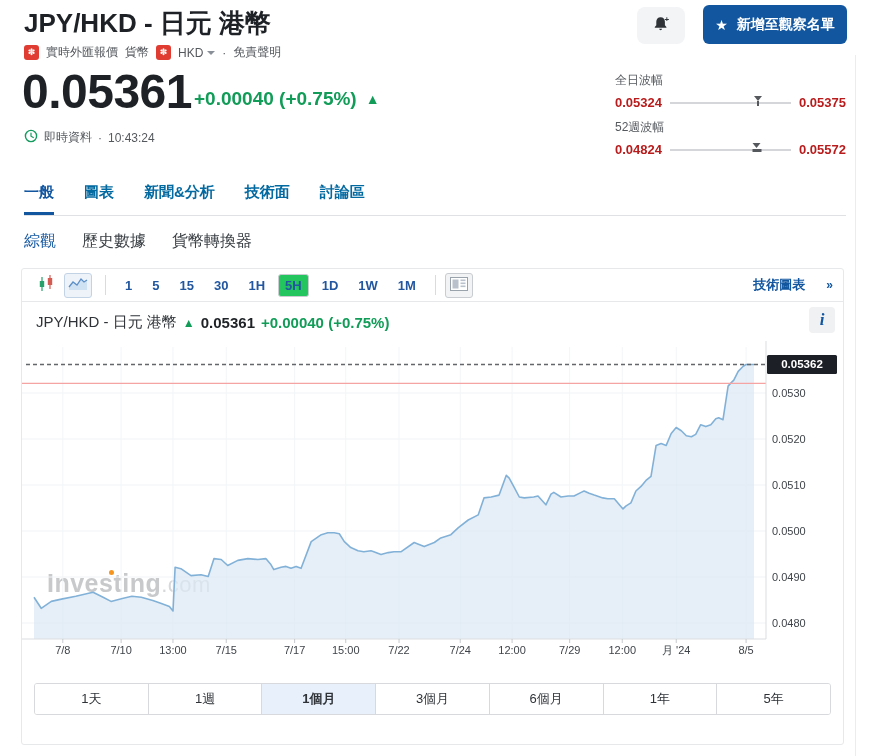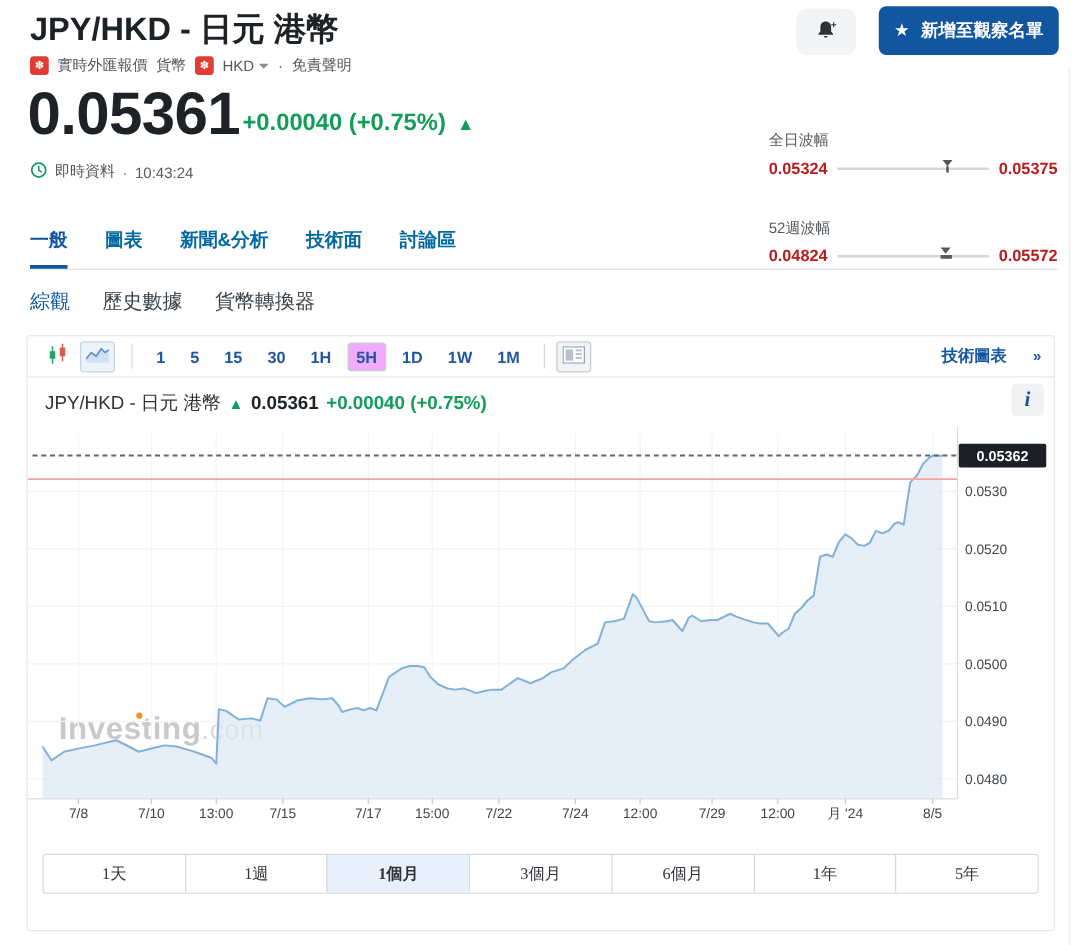--- a/index.html
+++ b/index.html
@@ -25,21 +25,21 @@
   
   .price-value { position:absolute; left:22px; top:64px; font-size:48px; font-weight:700; letter-spacing:-0.5px; color:#1e2226; }
   .price-change-wrap { position:absolute; left:194px; top:88px; display:flex; align-items:center; gap:9px;
                        color:var(--green,#119c57); font-weight:700; }
   .price-change-wrap .chg { font-size:19px; }
   .price-change-wrap .arr { font-size:14px; }
   .realtime-row { position:absolute; left:24px; top:129px; display:flex; align-items:center; gap:6px; font-size:12px; color:#55595e; }
 
   
   .ranges { position:absolute; left:615px; top:72px; width:231px; }
-  .range-label { font-size:12px; color:#55595e; margin-bottom:6px;margin-top:32px; }
+  .range-label { font-size:12px; color:#55595e; margin-bottom:6px; }
   .range-row { display:flex; align-items:center; gap:8px; font-size:13px; font-weight:700; color:#b91c1c; margin-bottom:9px; }
   .range-track { position:relative; flex:1; height:2px; background:#d4d6d9; cursor:pointer; }
   .marker { position:absolute; top:-6px; transform:translateX(-50%); }
   .marker .tri { width:0; height:0; border-left:4px solid transparent; border-right:4px solid transparent;
                  border-top:5px solid #55585c; margin:0 auto; }
   .marker.tee::after { content:""; display:block; width:2px; height:5px; background:#55585c; margin:0 auto; }
   .marker.bar::after { content:""; display:block; width:9px; height:3px; background:#55585c; margin:1px auto 0; }
 
   
   .tabs { position:absolute; left:24px; top:183px; width:822px; display:flex; gap:30px; border-bottom:1px solid #dfe1e4; }
@@ -54,41 +54,41 @@
                 border:1px solid #e6e8ea; border-radius:3px; }
   .chart-toolbar { position:absolute; left:0; top:0; right:0; height:33px; border-bottom:1px solid #e6e8ea;
                    display:flex; align-items:center; padding:0 10px; }
   .tool-btn { width:28px; height:25px; display:flex; align-items:center; justify-content:center; background:transparent;
               border:1px solid transparent; border-radius:3px; cursor:pointer; padding:0; margin-right:4px; }
   .tool-btn.selected, .tool-btn.boxed { background:#eef3f9; border-color:#c3d3e6; }
   .tool-btn.boxed { background:#f2f3f4; border-color:#c9ccd0; }
   .toolbar-divider { width:1px; height:20px; background:#d9dbde; margin:0 9px; }
   .tf { background:none; border:1px solid transparent; border-radius:3px; color:#2257a0; font-size:13px; font-weight:700;
         padding:3px 6px; margin:0 3px; cursor:pointer; font-family:inherit; }
-  .tf.active { border-color:#c9ccd0; background:#f0abfc; }
+  .tf.active { border-color:#c9ccd0; background:#22c55e; }
   .tech-link { margin-left:auto; display:flex; align-items:center; gap:21px; font-size:13px; font-weight:700;
                color:var(--accent,#1256a0); text-decoration:none; }
   .tech-link .chev { font-size:12px; }
 
   .chart-title-row { position:absolute; left:14px; top:44px; display:flex; align-items:center; gap:6px;
                      font-size:15px; color:#2f3338; }
   .chart-title-row .t-arrow { color:var(--green,#119c57); font-size:12px; }
   .chart-title-row .t-price { font-weight:700; color:#1e2226; }
   .chart-title-row .t-chg { font-weight:700; color:var(--green,#119c57); }
   .info-button { position:absolute; right:8px; top:38px; width:26px; height:26px; background:#f0f1f2; border:none;
                  border-radius:4px; color:var(--accent,#1256a0); font-family:"Liberation Serif",serif; font-weight:700;
                  font-style:italic; font-size:17px; cursor:pointer; }
 
   .watermark { position:absolute; left:25px; top:300px; font-size:25px; font-weight:700; color:#c7c9cb; letter-spacing:0.5px; z-index:0; }
   .watermark .com { font-weight:400; color:#d6d8da; font-size:22px; }
   .watermark .wm-dot { position:absolute; left:62px; top:1px; width:5px; height:5px; border-radius:50%; background:#f7941d; }
   #chart-svg { position:absolute; left:0; top:72px; z-index:1; }
 
   .period-bar { position:absolute; left:12px; bottom:29px; width:797px; height:32px; display:flex;
-                border:1px solid #d7d9dc; border-radius:3px; overflow:hidden;font-family:Liberation Serif, serif; }
+                border:1px solid #d7d9dc; border-radius:3px; overflow:hidden; }
   .period { flex:1; display:flex; align-items:center; justify-content:center; background:#fff; border:none;
             border-left:1px solid #d7d9dc; font-size:13px; color:#2f3338; cursor:pointer; font-family:inherit; }
   .period:first-child { border-left:none; }
   .period.active { background:#e8f1fb; font-weight:700; }
 
   .right-divider { position:absolute; left:855px; top:55px; bottom:0; width:1px; background:#ececec; }
 </style>
 </head>
 <body>
 

